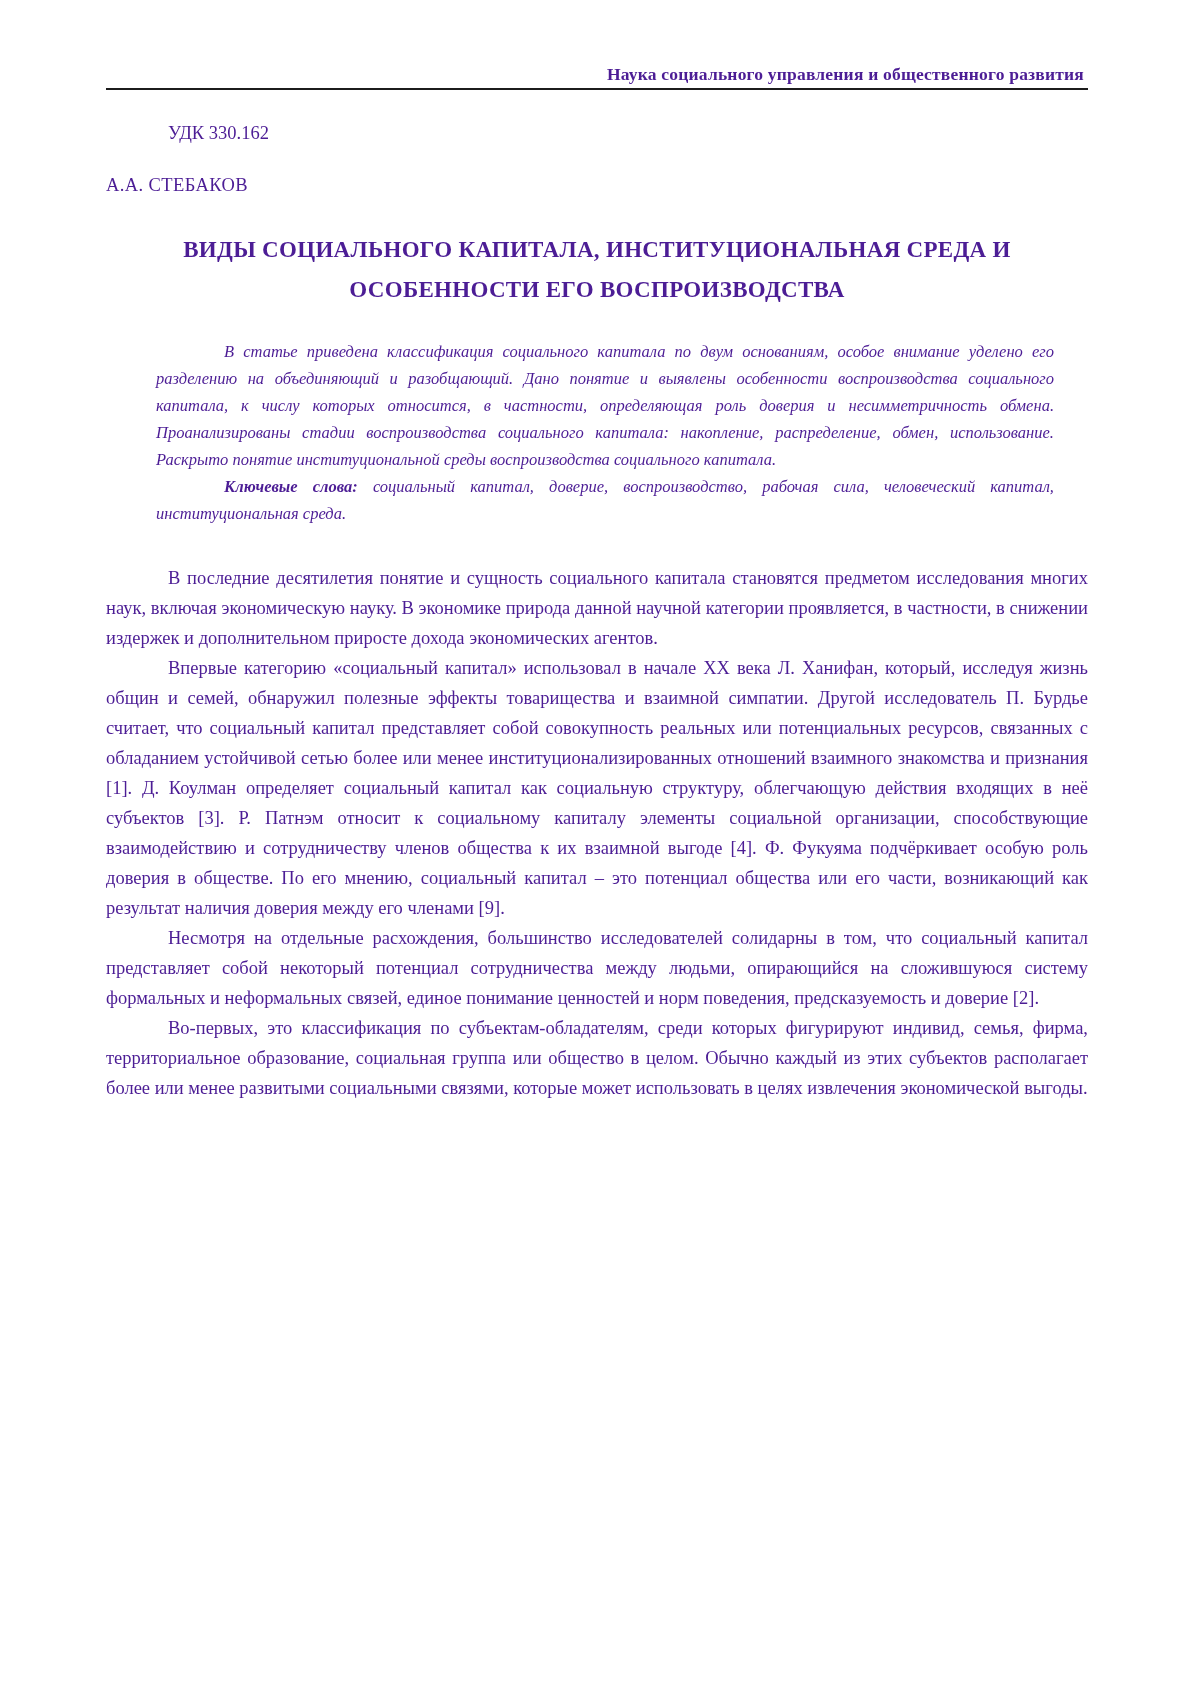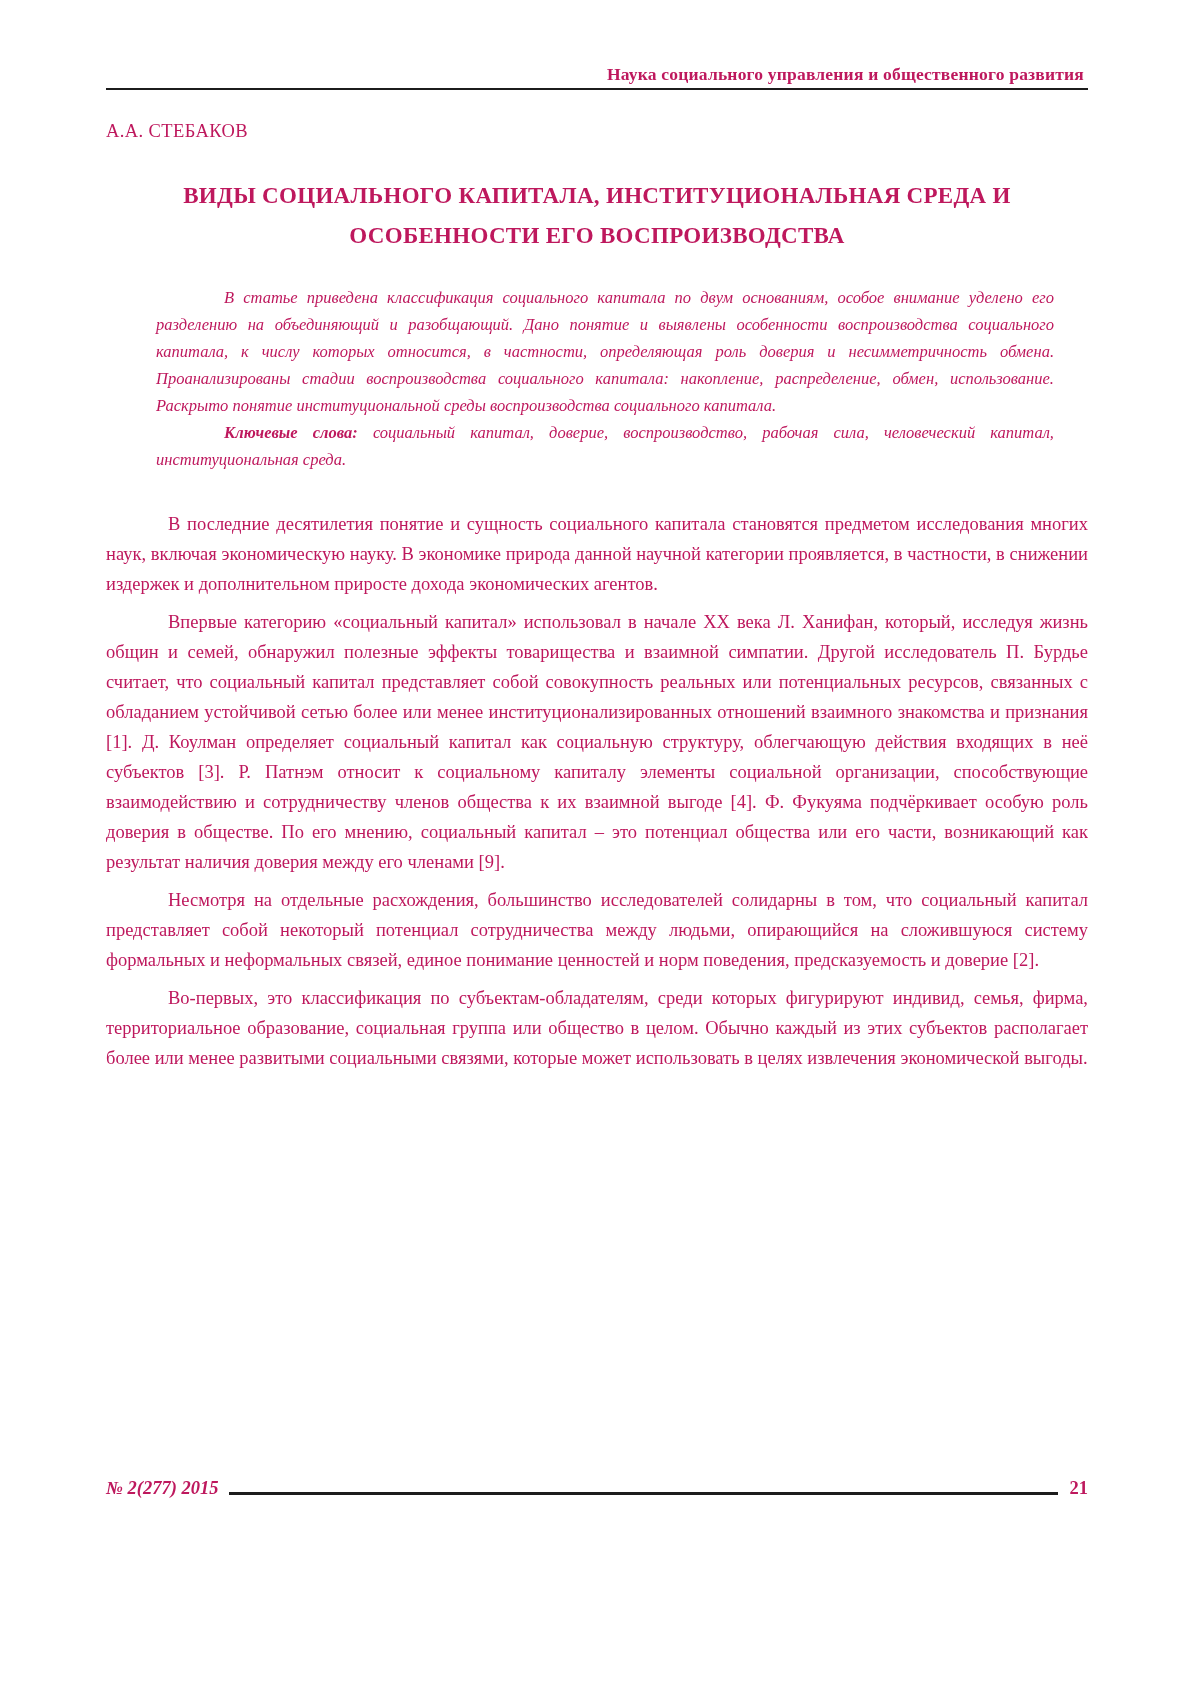--- a/index.html
+++ b/index.html
@@ -7,21 +7,21 @@
   body {
     width: 1200px;
     height: 1698px;
     font-family: "Liberation Serif", "DejaVu Serif", serif;
   }
   .page {
     position: relative;
     width: 1200px;
     height: 1698px;
     background: #ffffff;
-    color: #be185d;
+    color: #4c1d95;
     padding: 64px 112px 0 106px;
     overflow: hidden;
   }
   .journal-header {
     border-bottom: 2.5px solid #1c1c1c;
     padding-bottom: 3px;
   }
   .journal-title {
     text-align: right;
     font-weight: bold;
@@ -57,21 +57,21 @@
     text-align: justify;
   }
   .abstract-block p { text-indent: 68px; }
   .kw-label { font-weight: bold; }
   .body-text {
     margin-top: 36px;
     font-size: 18.5px;
     line-height: 30px;
     text-align: justify;
   }
-  .body-text p { text-indent: 62px; margin-top: 8px; }
+  .body-text p { text-indent: 62px; }
   .page-footer {
     position: absolute;
     left: 106px;
     right: 112px;
     top: 1478px;
     display: flex;
     align-items: flex-end;
     font-size: 18.5px;
     font-weight: bold;
   }
@@ -85,36 +85,32 @@
 </style>
 </head>
 <body>
 
 <div class="page">
 
   <header class="journal-header">
     <div class="journal-title">Наука социального управления и общественного развития</div>
   </header>
 
+  <div class="udk">УДК 330.162</div>
 
   <div class="author">А.А. СТЕБАКОВ</div>
 
   <h1 class="article-title">ВИДЫ СОЦИАЛЬНОГО КАПИТАЛА, ИНСТИТУЦИОНАЛЬНАЯ СРЕДА И ОСОБЕННОСТИ ЕГО ВОСПРОИЗВОДСТВА</h1>
 
   <div class="abstract-block">
     <p class="abstract">В статье приведена классификация социального капитала по двум основаниям, особое внимание уделено его разделению на объединяющий и разобщающий. Дано понятие и выявлены особенности воспроизводства социального капитала, к числу которых относится, в частности, определяющая роль доверия и несимметричность обмена. Проанализированы стадии воспроизводства социального капитала: накопление, распределение, обмен, использование. Раскрыто понятие институциональной среды воспроизводства социального капитала.</p>
     <p class="keywords"><span class="kw-label">Ключевые слова:</span><span class="kw-text"> социальный капитал, доверие, воспроизводство, рабочая сила, человеческий капитал, институциональная среда.</span></p>
   </div>
 
   <div class="body-text">
     <p>В последние десятилетия понятие и сущность социального капитала становятся предметом исследования многих наук, включая экономическую науку. В экономике природа данной научной категории проявляется, в частности, в снижении издержек и дополнительном приросте дохода экономических агентов.</p>
     <p>Впервые категорию «социальный капитал» использовал в начале XX века Л. Ханифан, который, исследуя жизнь общин и семей, обнаружил полезные эффекты товарищества и взаимной симпатии. Другой исследователь П. Бурдье считает, что социальный капитал представляет собой совокупность реальных или потенциальных ресурсов, связанных с обладанием устойчивой сетью более или менее институционализированных отношений взаимного знакомства и признания [1]. Д. Коулман определяет социальный капитал как социальную структуру, облегчающую действия входящих в неё субъектов [3]. Р. Патнэм относит к социальному капиталу элементы социальной организации, способствующие взаимодействию и сотрудничеству членов общества к их взаимной выгоде [4]. Ф. Фукуяма подчёркивает особую роль доверия в обществе. По его мнению, социальный капитал – это потенциал общества или его части, возникающий как результат наличия доверия между его членами [9].</p>
     <p>Несмотря на отдельные расхождения, большинство исследователей солидарны в том, что социальный капитал представляет собой некоторый потенциал сотрудничества между людьми, опирающийся на сложившуюся систему формальных и неформальных связей, единое понимание ценностей и норм поведения, предсказуемость и доверие [2].</p>
     <p>Во-первых, это классификация по субъектам-обладателям, среди которых фигурируют индивид, семья, фирма, территориальное образование, социальная группа или общество в целом. Обычно каждый из этих субъектов располагает более или менее развитыми социальными связями, которые может использовать в целях извлечения экономической выгоды.</p>
   </div>
 
-  <footer class="page-footer">
-    <span class="issue">№ 2(277) 2015</span>
-    <span class="footer-rule"></span>
-    <span class="page-num">21</span>
-  </footer>
 
 </div>
 
 </body></html>

